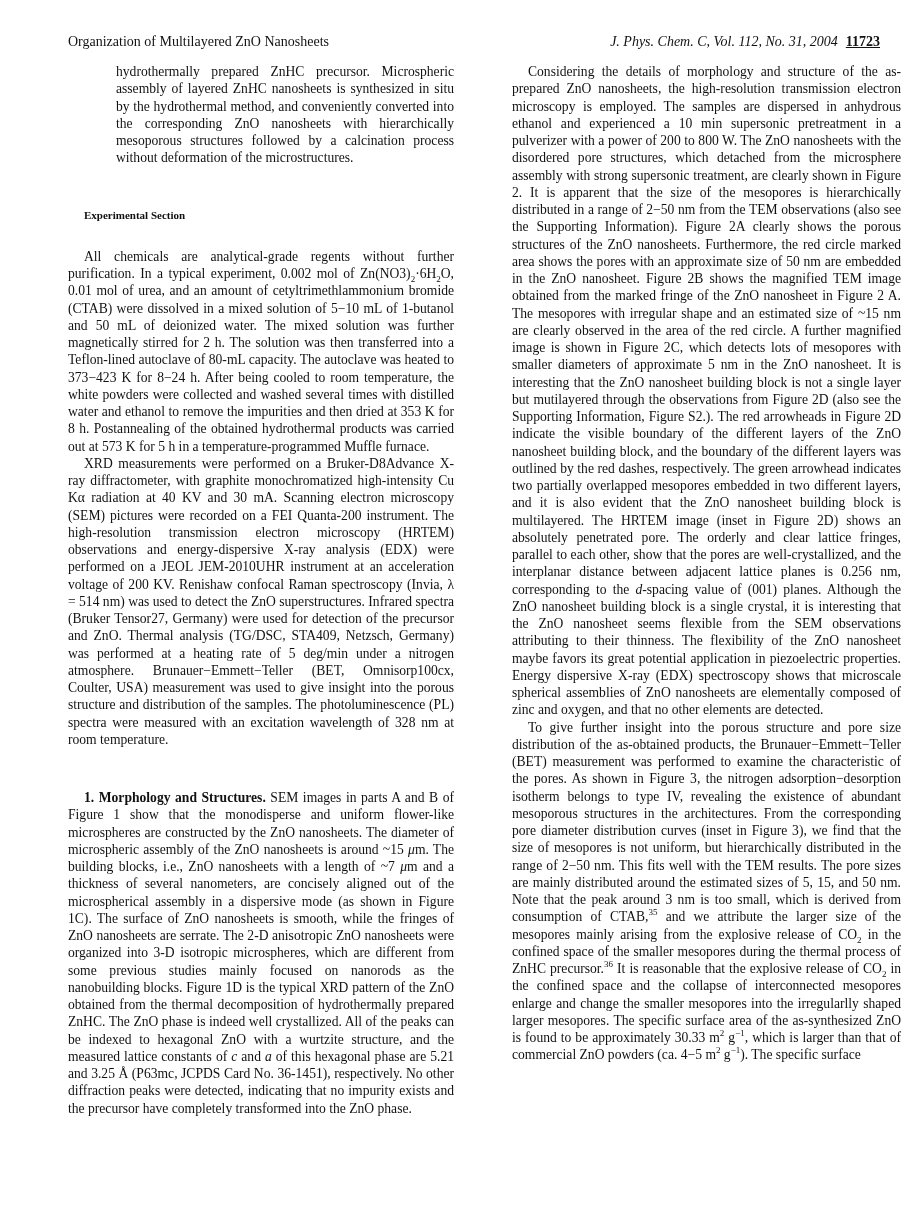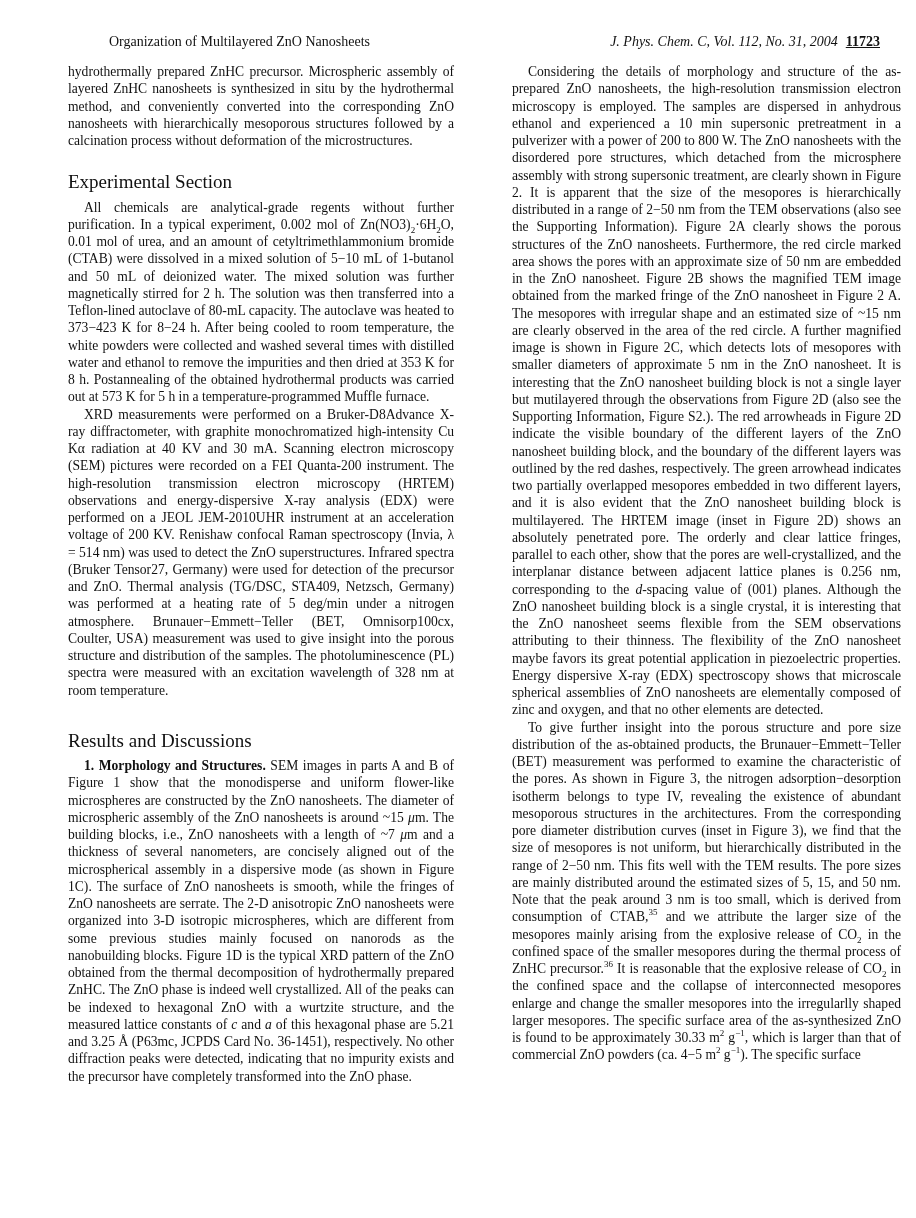--- a/index.html
+++ b/index.html
@@ -1,27 +1,27 @@
 <!DOCTYPE html>
 <html><head>
 <meta charset="utf-8">
 <style>
   html, body { margin: 0; padding: 0; background: #ffffff; }
   body { width: 916px; height: 1218px; position: relative; overflow: hidden;
          font-family: "Liberation Serif", "DejaVu Serif", serif; color: #111; }
-  .header { position: absolute; top: 34px; left: 68px; right: 36px; height: 18px; font-size: 14px; margin-left: 41px; }
+  .header { position: absolute; top: 34px; left: 68px; right: 36px; height: 18px; font-size: 14px; }
   .header .left { position: absolute; left: 0; top: 0; }
   .header .right { position: absolute; right: 0; top: 0; font-style: italic; }
   .header .right b { font-style: normal; font-weight: bold; margin-left: 8px; text-decoration: underline; }
   .col { position: absolute; top: 63px; font-size: 13.6px; line-height: 17.25px; text-align: justify; hyphens: none; }
   .col.left { left: 68px; width: 386px; }
   .col.right { left: 512px; width: 389px; }
   p { margin: 0; text-indent: 16px; }
-  p.noindent { text-indent: 0; }
-  h3 { font-size: 19px; font-weight: normal; margin: 0; line-height: 17.25px; }
+  p.noindent { text-indent: 0; margin-left: 48px; }
+  h3 { font-size: 11px; font-weight: bold; margin: 16px; line-height: 17.25px; }
   .gap-before-h { height: 24px; }
   .gap-after-h { height: 8px; }
   .gap-big { height: 33px; }
   .runin { font-weight: bold; }
   sub, sup { font-size: 9px; line-height: 0; }
   i { font-style: italic; }
 </style>
 </head>
 <body>
 
@@ -31,21 +31,20 @@
 </div>
 
 <div class="col left">
   <p class="noindent">hydrothermally prepared ZnHC precursor. Microspheric assembly of layered ZnHC nanosheets is synthesized in situ by the hydrothermal method, and conveniently converted into the corresponding ZnO nanosheets with hierarchically mesoporous structures followed by a calcination process without deformation of the microstructures.</p>
   <div class="gap-before-h"></div>
   <h3>Experimental Section</h3>
   <div class="gap-after-h"></div>
   <p><span>All chemicals are analytical-grade regents without further purification. In a typical experiment, 0.002 mol of Zn(NO3)</span><sub>2</sub><span>·6H</span><sub>2</sub><span>O, 0.01 mol of urea, and an amount of cetyltrimethlammonium bromide (CTAB) were dissolved in a mixed solution of 5−10 mL of 1-butanol and 50 mL of deionized water. The mixed solution was further magnetically stirred for 2 h. The solution was then transferred into a Teflon-lined autoclave of 80-mL capacity. The autoclave was heated to 373−423 K for 8−24 h. After being cooled to room temperature, the white powders were collected and washed several times with distilled water and ethanol to remove the impurities and then dried at 353 K for 8 h. Postannealing of the obtained hydrothermal products was carried out at 573 K for 5 h in a temperature-programmed Muffle furnace.</span></p>
   <p>XRD measurements were performed on a Bruker-D8Advance X-ray diffractometer, with graphite monochromatized high-intensity Cu Kα radiation at 40 KV and 30 mA. Scanning electron microscopy (SEM) pictures were recorded on a FEI Quanta-200 instrument. The high-resolution transmission electron microscopy (HRTEM) observations and energy-dispersive X-ray analysis (EDX) were performed on a JEOL JEM-2010UHR instrument at an acceleration voltage of 200 KV. Renishaw confocal Raman spectroscopy (Invia, λ = 514 nm) was used to detect the ZnO superstructures. Infrared spectra (Bruker Tensor27, Germany) were used for detection of the precursor and ZnO. Thermal analysis (TG/DSC, STA409, Netzsch, Germany) was performed at a heating rate of 5 deg/min under a nitrogen atmosphere. Brunauer−Emmett−Teller (BET, Omnisorp100cx, Coulter, USA) measurement was used to give insight into the porous structure and distribution of the samples. The photoluminescence (PL) spectra were measured with an excitation wavelength of 328 nm at room temperature.</p>
   <div class="gap-big"></div>
-  <h3>Results and Discussions</h3>
   <div class="gap-after-h"></div>
   <p><span class="runin">1.  Morphology and Structures.</span><span> SEM images in parts A and B of Figure 1 show that the monodisperse and uniform flower-like microspheres are constructed by the ZnO nanosheets. The diameter of microspheric assembly of the ZnO nanosheets is around ~15 </span><i>μ</i><span>m. The building blocks, i.e., ZnO nanosheets with a length of ~7 </span><i>μ</i><span>m and a thickness of several nanometers, are concisely aligned out of the microspherical assembly in a dispersive mode (as shown in Figure 1C). The surface of ZnO nanosheets is smooth, while the fringes of ZnO nanosheets are serrate. The 2-D anisotropic ZnO nanosheets were organized into 3-D isotropic microspheres, which are different from some previous studies mainly focused on nanorods as the nanobuilding blocks. Figure 1D is the typical XRD pattern of the ZnO obtained from the thermal decomposition of hydrothermally prepared ZnHC. The ZnO phase is indeed well crystallized. All of the peaks can be indexed to hexagonal ZnO with a wurtzite structure, and the measured lattice constants of </span><i>c</i><span> and </span><i>a</i><span> of this hexagonal phase are 5.21 and 3.25 Å (P63mc, JCPDS Card No. 36-1451), respectively. No other diffraction peaks were detected, indicating that no impurity exists and the precursor have completely transformed into the ZnO phase.</span></p>
 </div>
 
 <div class="col right">
   <p><span>Considering the details of morphology and structure of the as-prepared ZnO nanosheets, the high-resolution transmission electron microscopy is employed. The samples are dispersed in anhydrous ethanol and experienced a 10 min supersonic pretreatment in a pulverizer with a power of 200 to 800 W. The ZnO nanosheets with the disordered pore structures, which detached from the microsphere assembly with strong supersonic treatment, are clearly shown in Figure 2. It is apparent that the size of the mesopores is hierarchically distributed in a range of 2−50 nm from the TEM observations (also see the Supporting Information). Figure 2A clearly shows the porous structures of the ZnO nanosheets. Furthermore, the red circle marked area shows the pores with an approximate size of 50 nm are embedded in the ZnO nanosheet. Figure 2B shows the magnified TEM image obtained from the marked fringe of the ZnO nanosheet in Figure 2 A. The mesopores with irregular shape and an estimated size of ~15 nm are clearly observed in the area of the red circle. A further magnified image is shown in Figure 2C, which detects lots of mesopores with smaller diameters of approximate 5 nm in the ZnO nanosheet. It is interesting that the ZnO nanosheet building block is not a single layer but mutilayered through the observations from Figure 2D (also see the Supporting Information, Figure S2.). The red arrowheads in Figure 2D indicate the visible boundary of the different layers of the ZnO nanosheet building block, and the boundary of the different layers was outlined by the red dashes, respectively. The green arrowhead indicates two partially overlapped mesopores embedded in two different layers, and it is also evident that the ZnO nanosheet building block is multilayered. The HRTEM image (inset in Figure 2D) shows an absolutely penetrated pore. The orderly and clear lattice fringes, parallel to each other, show that the pores are well-crystallized, and the interplanar distance between adjacent lattice planes is 0.256 nm, corresponding to the </span><i>d</i><span>-spacing value of (001) planes. Although the ZnO nanosheet building block is a single crystal, it is interesting that the ZnO nanosheet seems flexible from the SEM observations attributing to their thinness. The flexibility of the ZnO nanosheet maybe favors its great potential application in piezoelectric properties. Energy dispersive X-ray (EDX) spectroscopy shows that microscale spherical assemblies of ZnO nanosheets are elementally composed of zinc and oxygen, and that no other elements are detected.</span></p>
   <p><span>To give further insight into the porous structure and pore size distribution of the as-obtained products, the Brunauer−Emmett−Teller (BET) measurement was performed to examine the characteristic of the pores. As shown in Figure 3, the nitrogen adsorption−desorption isotherm belongs to type IV, revealing the existence of abundant mesoporous structures in the architectures. From the corresponding pore diameter distribution curves (inset in Figure 3), we find that the size of mesopores is not uniform, but hierarchically distributed in the range of 2−50 nm. This fits well with the TEM results. The pore sizes are mainly distributed around the estimated sizes of 5, 15, and 50 nm. Note that the peak around 3 nm is too small, which is derived from consumption of CTAB,</span><sup>35</sup><span> and we attribute the larger size of the mesopores mainly arising from the explosive release of CO</span><sub>2</sub><span> in the confined space of the smaller mesopores during the thermal process of ZnHC precursor.</span><sup>36</sup><span> It is reasonable that the explosive release of CO</span><sub>2</sub><span> in the confined space and the collapse of interconnected mesopores enlarge and change the smaller mesopores into the irregularlly shaped larger mesopores. The specific surface area of the as-synthesized ZnO is found to be approximately 30.33 m</span><sup>2</sup><span> g</span><sup>−1</sup><span>, which is larger than that of commercial ZnO powders (ca. 4−5 m</span><sup>2</sup><span> g</span><sup>−1</sup><span>). The specific surface</span></p>
 </div>
 
 </body></html>

